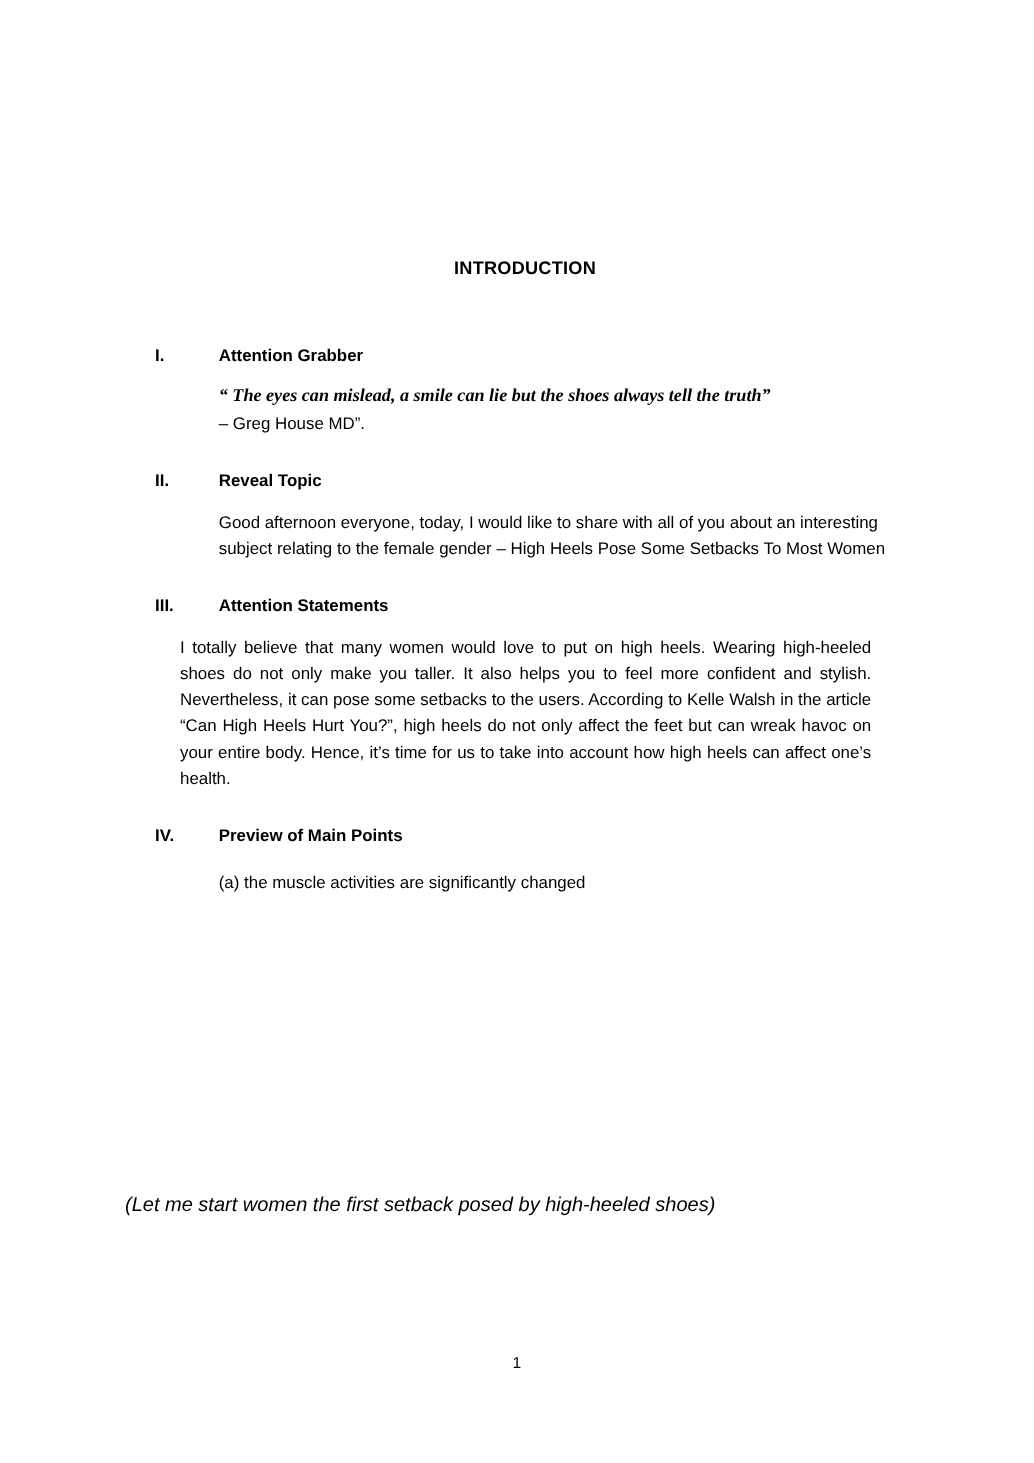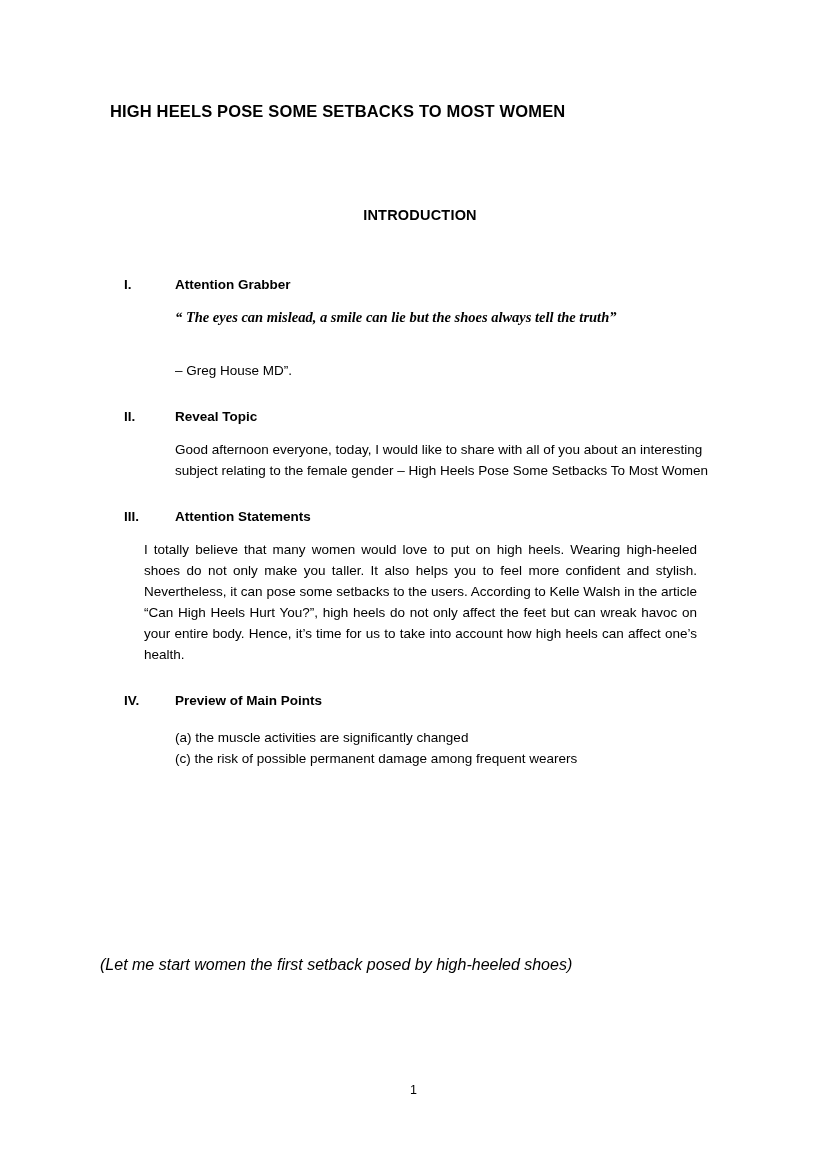--- a/index.html
+++ b/index.html
@@ -112,21 +112,20 @@
     font-size: 14.5px;
     line-height: 21px;
     white-space: nowrap;
   }
   .quote-attrib {
     font-family: "Liberation Sans", sans-serif;
     font-weight: normal;
     font-style: normal;
     font-size: 13.5px;
     line-height: 21px;
-    margin-top: 32px;
   }
 
   .sub-list {
     margin-top: 16px;
   }
   .sub-list-row {
     font-size: 13.5px;
     line-height: 21px;
     white-space: nowrap;
   }
@@ -152,21 +151,20 @@
     text-align: center;
     font-size: 12.5px;
     line-height: 16px;
   }
 </style>
 </head>
 <body>
 
 <div class="page">
 
-  <div class="doc-title">HIGH HEELS POSE SOME SETBACKS TO MOST WOMEN</div>
 
   <div class="section-title">INTRODUCTION</div>
 
   <div class="outline">
 
     <div class="item">
       <div class="item-head">
         <span class="item-num">I.</span>
         <span class="item-label">Attention Grabber</span>
       </div>
@@ -197,21 +195,20 @@
     </div>
 
     <div class="item">
       <div class="item-head">
         <span class="item-num">IV.</span>
         <span class="item-label">Preview of Main Points</span>
       </div>
       <div class="item-body para-left">
         <div class="sub-list">
           <div class="sub-list-row">(a) the muscle activities are significantly changed</div>
-          <div class="sub-list-row">(c) the risk of possible permanent damage among frequent wearers</div>
         </div>
       </div>
     </div>
 
   </div>
 
   <div class="transition">(Let me start women the first setback posed by high-heeled shoes)</div>
 
   <div class="page-number">1</div>
 

